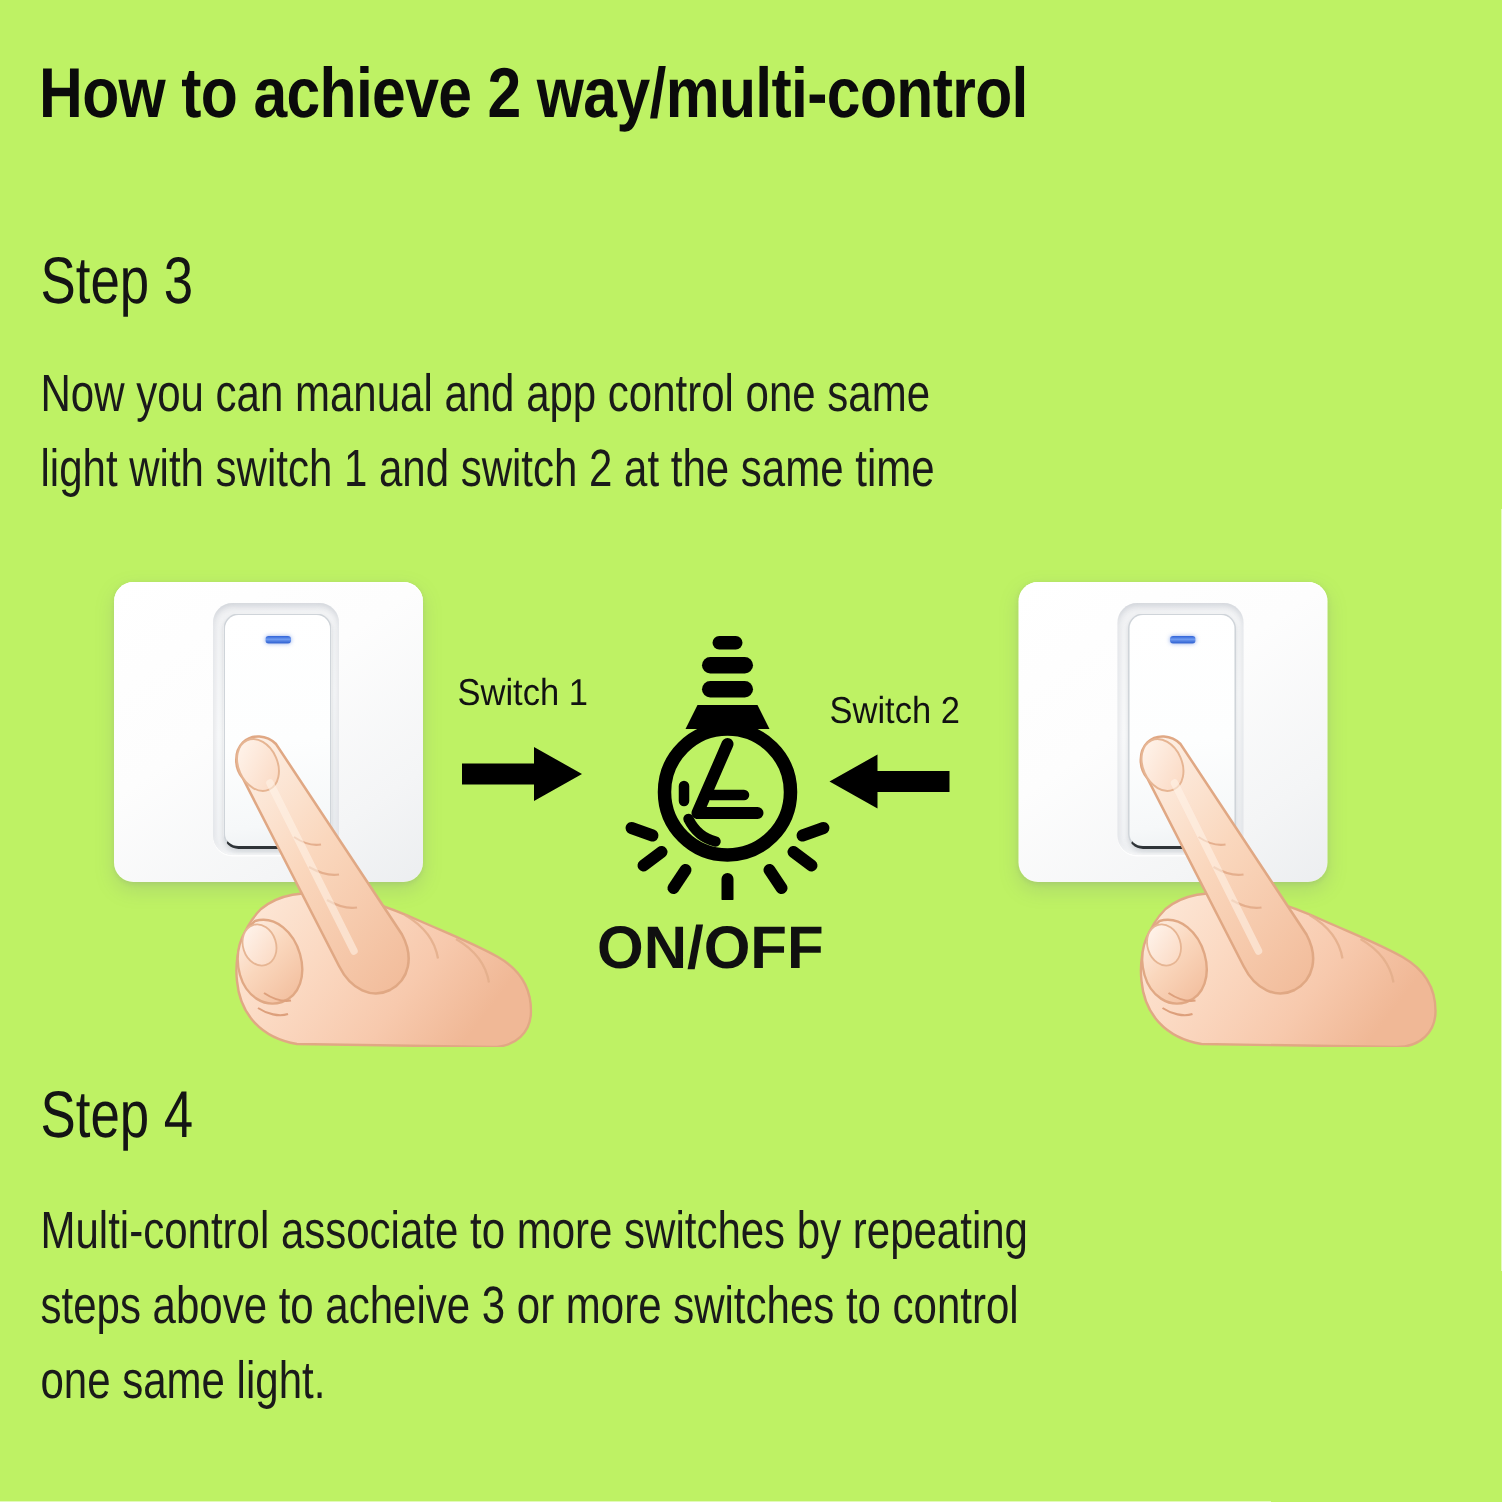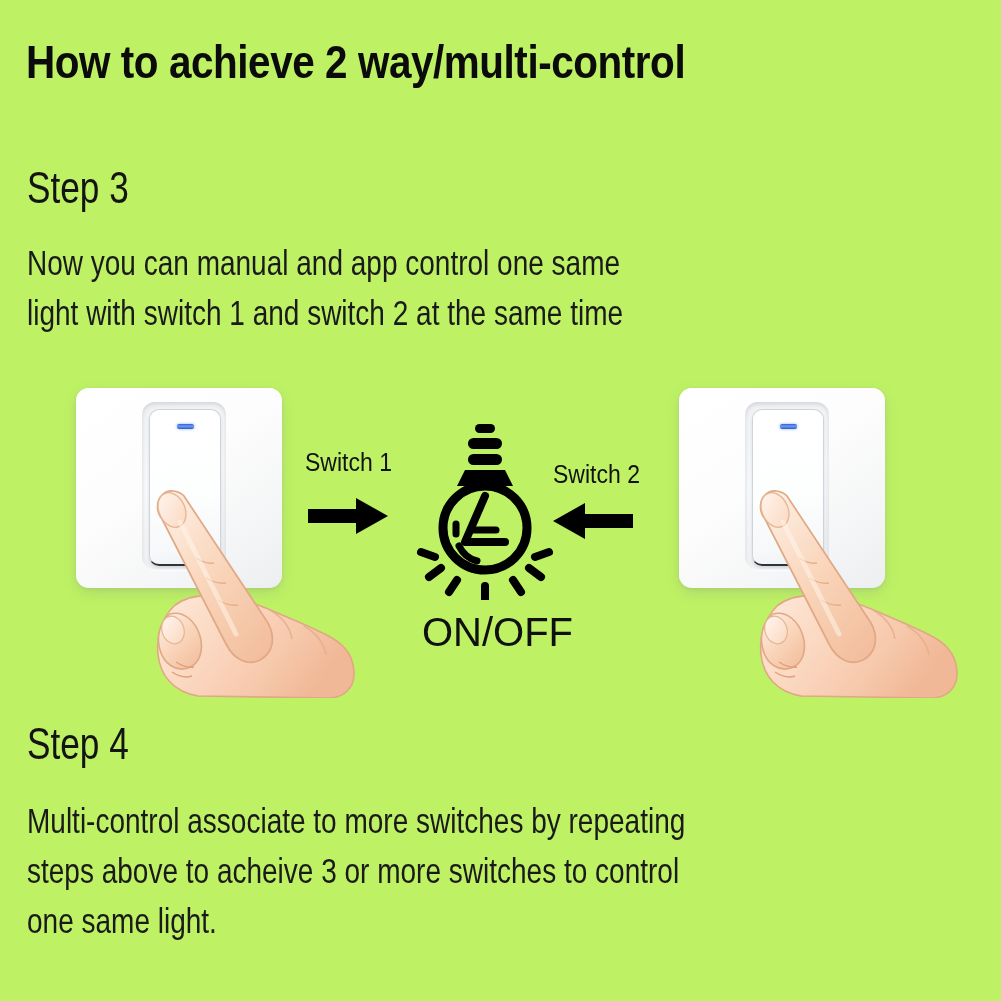--- a/index.html
+++ b/index.html
@@ -178,23 +178,23 @@
     width: 160px;
     height: 180px;
   }
   #bulb svg { display: block; width: 100%; height: 100%; }
 
   #onoff-label {
     position: absolute;
     left: 398px;
     top: 250px;
     width: 175px;
-    text-align: right;
+    text-align: left;
     font-size: 40px;
-    font-weight: 400;
+    font-weight: 700;
     color: #101010;
     letter-spacing: 0px;
     white-space: nowrap;
   }
 </style>
 </head>
 <body>
 
 <div id="page">
 

